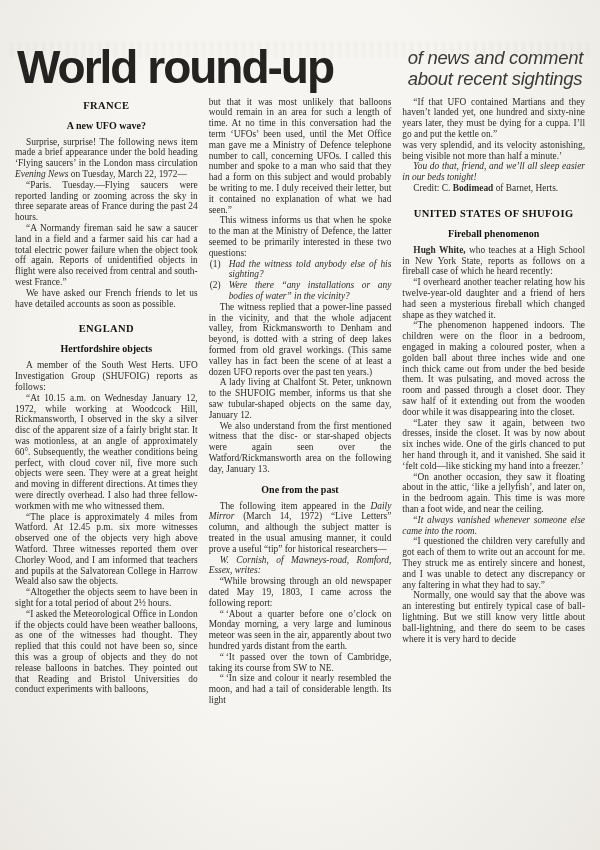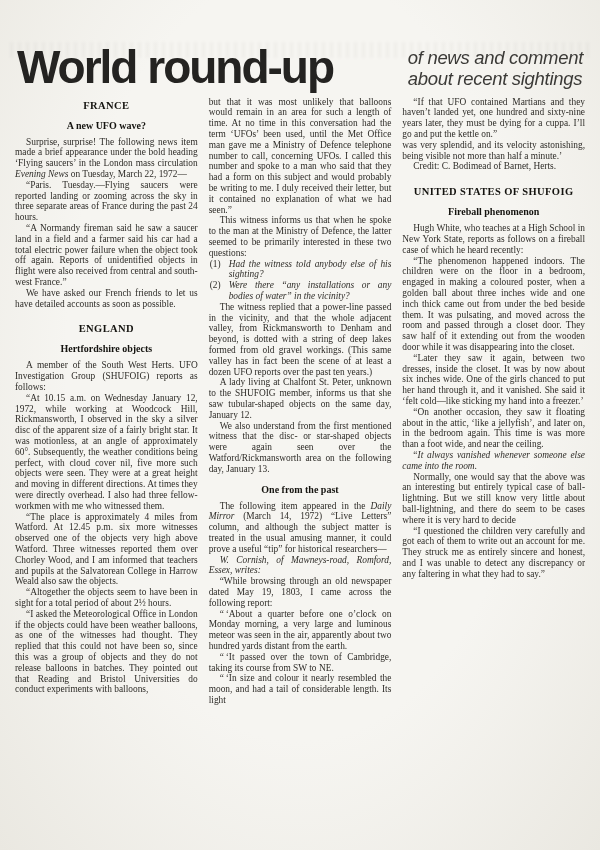--- a/index.html
+++ b/index.html
@@ -28,21 +28,21 @@
   .column{flex:1 1 0;min-width:0;}
   .country{font-size:10.5px;font-weight:bold;text-align:center;letter-spacing:.4px;margin:14px 0 8px;color:#14130f;}
   .country:first-child{margin-top:3px;}
   .head{font-size:10px;font-weight:bold;text-align:center;margin:9px 0 6px;color:#14130f;}
   .p{font-size:9.4px;line-height:10.8px;text-align:justify;text-indent:11px;margin:0;}
   .p.noindent{text-indent:0;}
   .p.spaced{}
   .li{font-size:9.4px;line-height:10.8px;text-align:justify;margin:0;padding-left:20px;position:relative;}
   .li .marker{position:absolute;left:1px;top:0;font-style:normal;}
   .i{font-style:italic;}
-  .b{font-weight:normal;}
+  .b{font-weight:bold;}
 </style>
 </head>
 <body>
 
 <div class="page">
   <div class="bleed"></div>
 
   <div class="hdr">
     <div class="title">World round-up</div>
     <div class="subtitle">
@@ -79,25 +79,27 @@
         <p class="p"><span>The following item appeared in the </span><span class="i">Daily Mirror</span><span> (March 14, 1972) “Live Letters” column, and although the subject matter is treated in the usual amusing manner, it could prove a useful “tip” for historical researchers—</span></p>
         <p class="p spaced"><span class="i">W. Cornish, of Mawneys-road, Romford, Essex, writes:</span></p>
         <p class="p"><span>“While browsing through an old newspaper dated May 19, 1803, I came across the following report:</span></p>
         <p class="p"><span>“ ‘About a quarter before one o’clock on Monday morning, a very large and luminous meteor was seen in the air, apparently about two hundred yards distant from the earth.</span></p>
         <p class="p"><span>“ ‘It passed over the town of Cambridge, taking its course from SW to NE.</span></p>
         <p class="p"><span>“ ‘In size and colour it nearly resembled the moon, and had a tail of considerable length. Its light</span></p>
       </div>
     <div class="column">
         <p class="p"><span>“If that UFO contained Martians and they haven’t landed yet, one hundred and sixty-nine years later, they must be dying for a cuppa. I’ll go and put the kettle on.”</span></p>
         <p class="p noindent"><span>was very splendid, and its velocity astonishing, being visible not more than half a minute.’</span></p>
+        <p class="p"><span class="i">You do that, friend, and we’ll all sleep easier in our beds tonight!</span></p>
         <p class="p"><span>Credit: C. </span><span class="b">Bodimead</span><span> of Barnet, Herts.</span></p>
         <p class="country">UNITED STATES OF SHUFOIG</p>
         <p class="head">Fireball phenomenon</p>
         <p class="p"><span class="b">Hugh White,</span><span> who teaches at a High School in New York State, reports as follows on a fireball case of which he heard recently:</span></p>
+        <p class="p"><span>“I overheard another teacher relating how his twelve-year-old daughter and a friend of hers had seen a mysterious fireball which changed shape as they watched it.</span></p>
         <p class="p"><span>“The phenomenon happened indoors. The children were on the floor in a bedroom, engaged in making a coloured poster, when a golden ball about three inches wide and one inch thick came out from under the bed beside them. It was pulsating, and moved across the room and passed through a closet door. They saw half of it extending out from the wooden door while it was disappearing into the closet.</span></p>
         <p class="p"><span>“Later they saw it again, between two dresses, inside the closet. It was by now about six inches wide. One of the girls chanced to put her hand through it, and it vanished. She said it ‘felt cold—like sticking my hand into a freezer.’</span></p>
         <p class="p"><span>“On another occasion, they saw it floating about in the attic, ‘like a jellyfish’, and later on, in the bedroom again. This time is was more than a foot wide, and near the ceiling.</span></p>
         <p class="p"><span>“</span><span class="i">It always vanished whenever someone else came into the room.</span></p>
+        <p class="p"><span>“I questioned the children very carefully and got each of them to write out an account for me. They struck me as entirely sincere and honest, and I was unable to detect any discrepancy or any faltering in what they had to say.”</span></p>
         <p class="p"><span>Normally, one would say that the above was an interesting but entirely typical case of ball-lightning. But we still know very little about ball-lightning, and there do seem to be cases where it is very hard to decide</span></p>
-        <p class="p"><span>“I questioned the children very carefully and got each of them to write out an account for me. They struck me as entirely sincere and honest, and I was unable to detect any discrepancy or any faltering in what they had to say.”</span></p>
       </div>
   </div>
 </div>
 
 </body></html>

